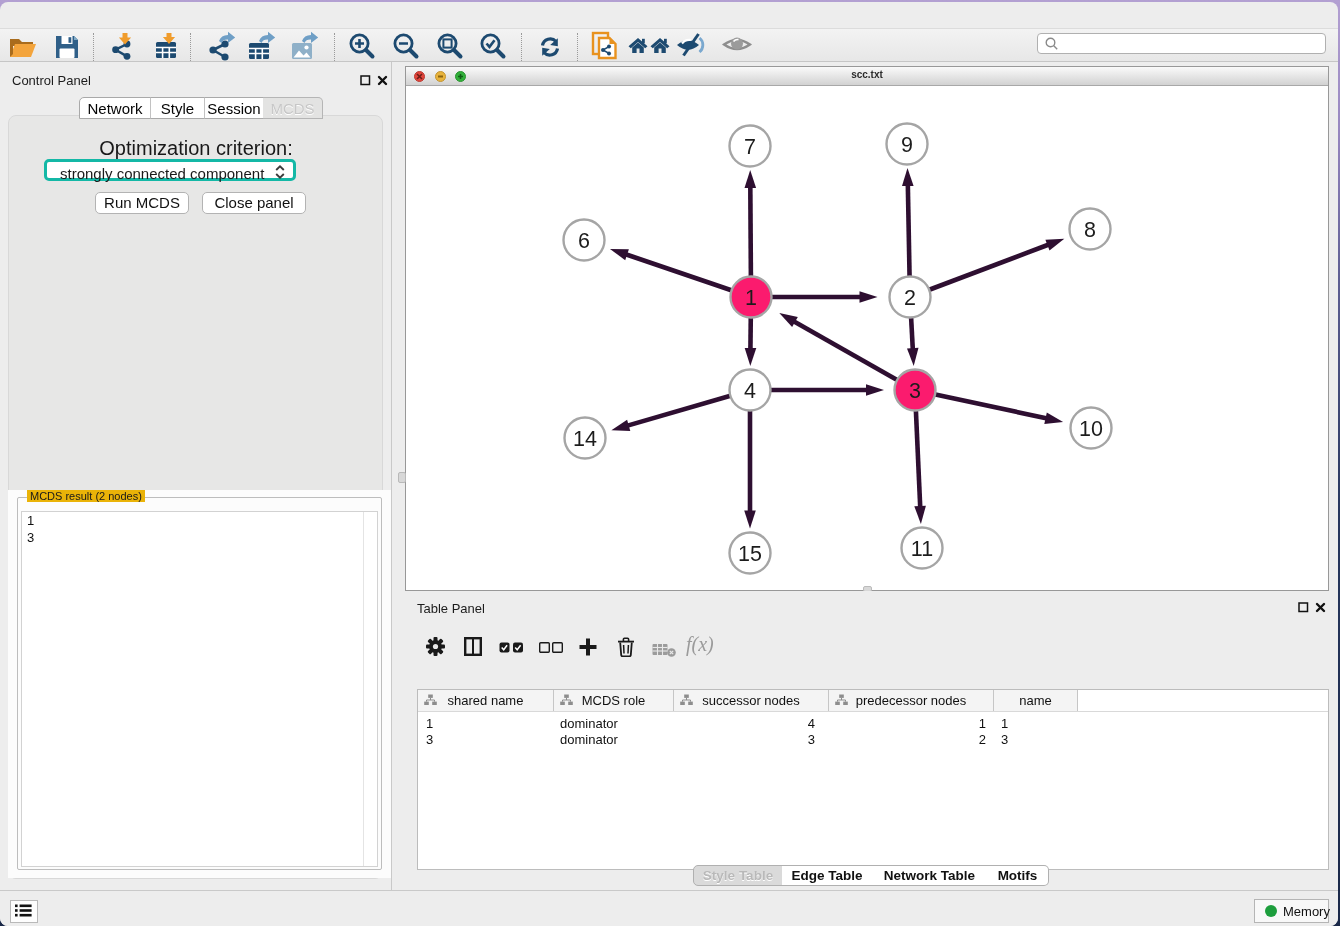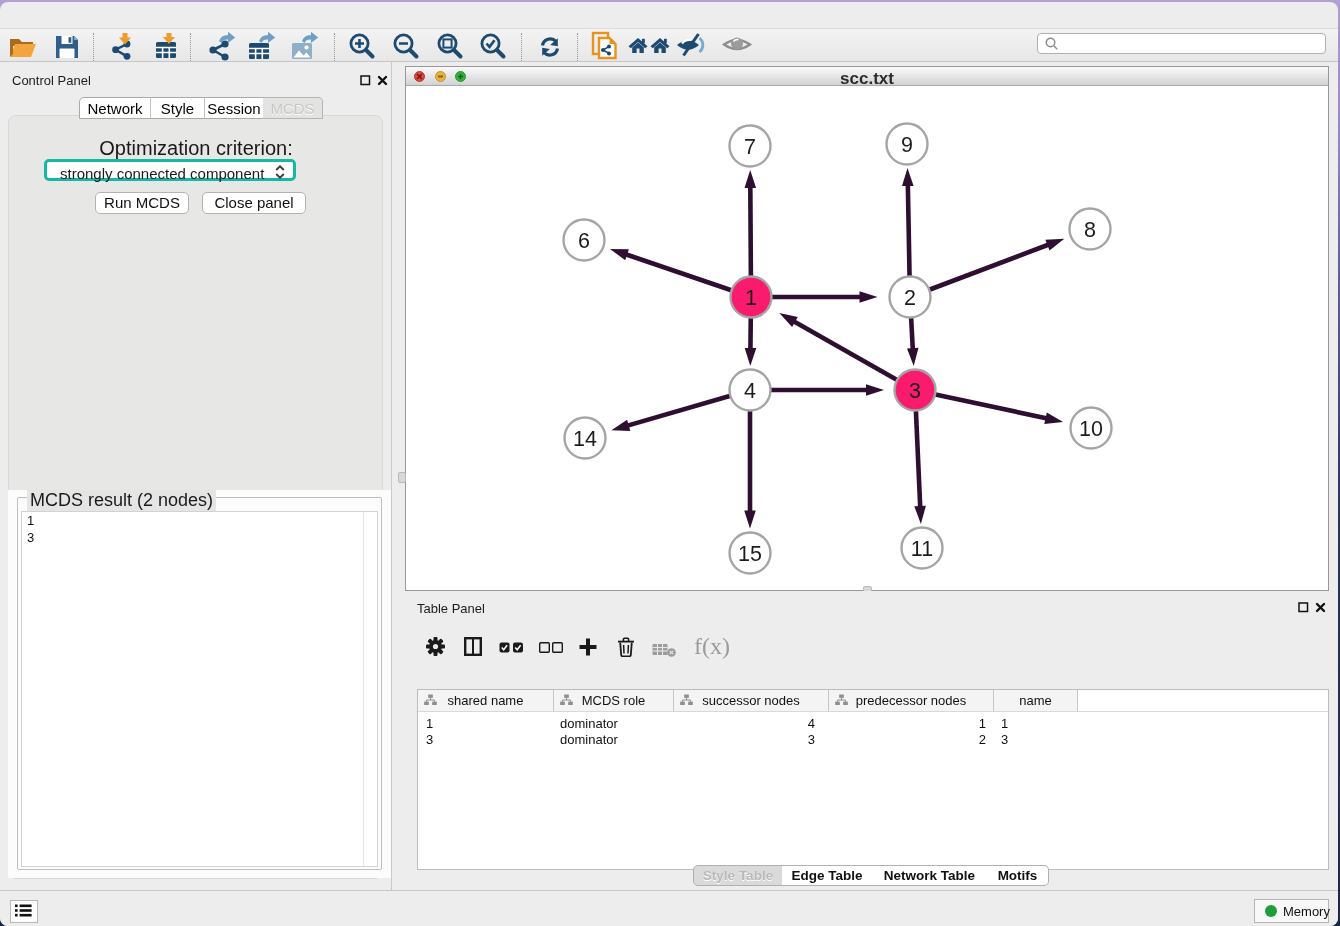--- a/index.html
+++ b/index.html
@@ -29,28 +29,28 @@
      box-sizing:border-box;text-align:center;font-size:15px;font-weight:400;color:#050505;line-height:21px;}
   #opt-label{position:absolute;left:0;width:392px;top:75px;text-align:center;font-size:20px;color:#191919;}
   #dropdown{position:absolute;left:44px;top:97px;width:252px;height:22px;background:#fff;
      border:3px solid #14b8a6;border-radius:5px;box-sizing:border-box;}
   #dropdown span{position:absolute;left:13px;top:3px;font-size:15px;color:#1a1a1a;}
   .btn{position:absolute;top:130px;height:22px;background:#fff;border:1px solid #b3b3b3;
      border-radius:5px;box-sizing:border-box;text-align:center;font-size:15px;color:#111;line-height:20px;}
   #mcds-box{position:absolute;left:8px;top:428px;width:383px;height:388px;background:#fcfcfc;}
   #mcds-fieldset{position:absolute;left:9px;top:7px;width:365px;height:373px;
      border:1px solid #bdbdbd;border-radius:2px;box-sizing:border-box;}
-  #mcds-label{position:absolute;left:9px;top:-8px;background:#e5e5e5;padding:0 3px;font-size:18px;color:#1a1a1a;}
+  #mcds-label{position:absolute;left:9px;top:-8px;background:#eab308;padding:0 3px;font-size:11px;color:#1a1a1a;}
   #mcds-list{position:absolute;left:3px;top:13px;width:357px;height:356px;background:#fff;
      border:1px solid #d2d2d2;box-sizing:border-box;font-size:13px;color:#111;}
   #netframe{position:absolute;left:405px;top:64px;width:924px;height:525px;
      border:1px solid #989898;background:#fff;box-sizing:border-box;}
   #nettitle{position:absolute;left:0;top:0;width:100%;height:19px;
      background:linear-gradient(180deg,#fafafa,#d2d2d2);border-bottom:1px solid #a8a8a8;box-sizing:border-box;}
-  #nettitle .t{position:absolute;left:0;right:0;top:2px;text-align:center;font-size:17px;font-weight:700;color:#2b2b2b;}
+  #nettitle .t{position:absolute;left:0;right:0;top:2px;text-align:center;font-size:10px;font-weight:700;color:#2b2b2b;}
   .mac{position:absolute;top:4px;width:11px;height:11px;border-radius:50%;box-sizing:border-box;}
   #tpanel{position:absolute;left:392px;top:589px;width:946px;height:299px;background:#ededed;}
   #tp-title{position:absolute;left:25px;top:10px;font-size:13px;color:#1c1c1c;}
   #ttable{position:absolute;left:25px;top:98px;width:912px;height:181px;background:#fff;
       border:1px solid #bcbcbc;box-sizing:border-box;}
   .th{position:absolute;top:0;height:21px;border-right:1px solid #c6c6c6;box-sizing:border-box;
       background:#f4f4f4;text-align:center;font-size:13px;color:#111;line-height:21px;}
   .cell{position:absolute;font-size:13px;color:#111;}
   .btab{position:absolute;top:274px;height:21px;background:#fff;border:1px solid #b0b0b0;
       box-sizing:border-box;text-align:center;font-size:13.5px;font-weight:700;color:#111;line-height:20px;}
@@ -388,21 +388,21 @@
             <circle cx="19.5" cy="10.5" r="4.3"></circle>
           </g>
           <g stroke="#e9e9e9" stroke-width="1.1">
             <line x1="0.5" y1="5.5" x2="15.5" y2="5.5"></line>
             <line x1="0.5" y1="9" x2="15.5" y2="9"></line>
             <line x1="5.5" y1="2" x2="5.5" y2="13"></line>
             <line x1="10.5" y1="2" x2="10.5" y2="13"></line>
           </g>
           <path d="M17.8 8.8 l3.4 3.4 M21.2 8.8 l-3.4 3.4" stroke="#e9e9e9" stroke-width="1.2"></path>
         </svg></div>
-      <div style="position:absolute;left:302px;top:42px;font-family:'Liberation Serif',serif;font-size:24px;color:#9b9b9b">f(x)</div>
+      <div style="position:absolute;left:294px;top:42px;font-family:'Liberation Serif',serif;font-style:italic;font-size:20px;color:#9b9b9b">f(x)</div>
     <div id="ttable">
       <div class="th" style="left:0px;width:136px"><svg width="13" height="12" viewBox="0 0 13 12" style="position:absolute;left:6px;top:4px">
             <g fill="#8d8d8d">
               <rect x="4.2" y="0.5" width="4.6" height="3.4"></rect>
               <rect x="0.2" y="7.6" width="4.6" height="3.4"></rect>
               <rect x="8.2" y="7.6" width="4.6" height="3.4"></rect>
             </g>
             <path d="M6.5 4 v2 M2.5 7.6 v-1.6 h8 v1.6" fill="none" stroke="#8d8d8d" stroke-width="1"></path>
           </svg><span>shared name</span></div>
         <div class="th" style="left:136px;width:120px"><svg width="13" height="12" viewBox="0 0 13 12" style="position:absolute;left:6px;top:4px">

